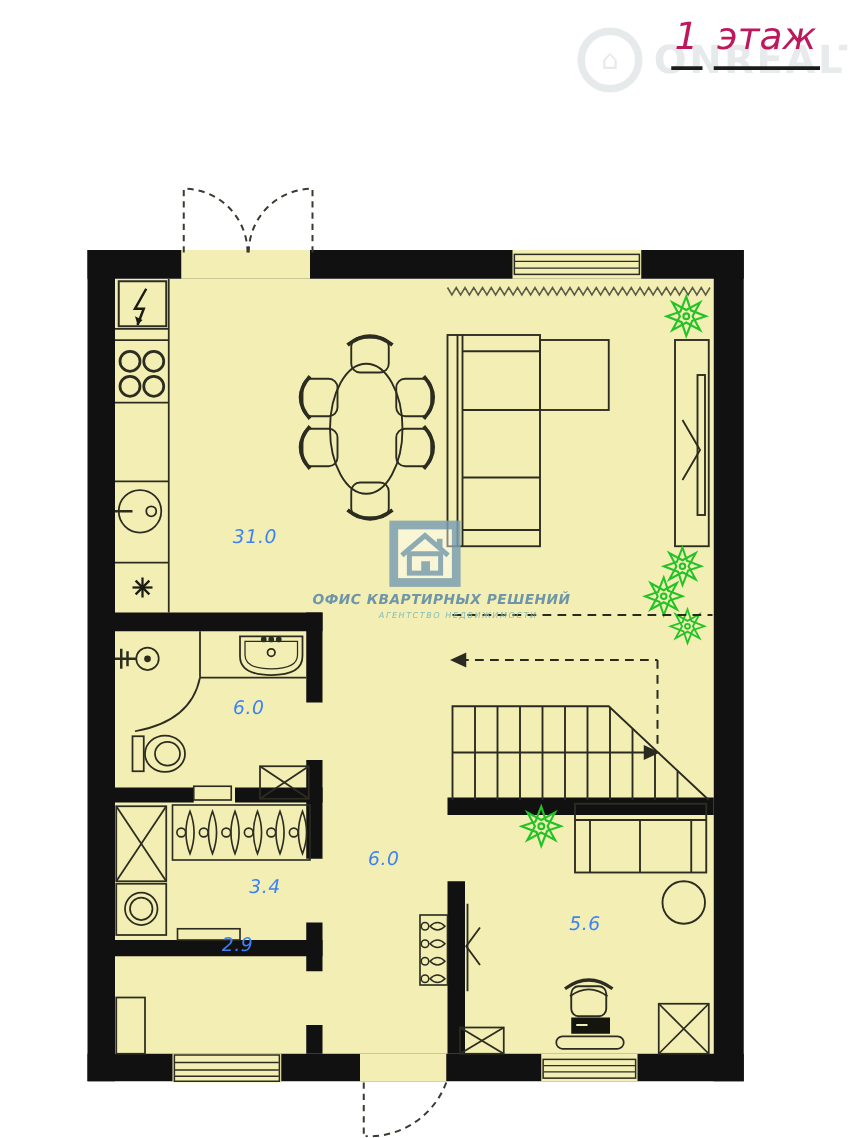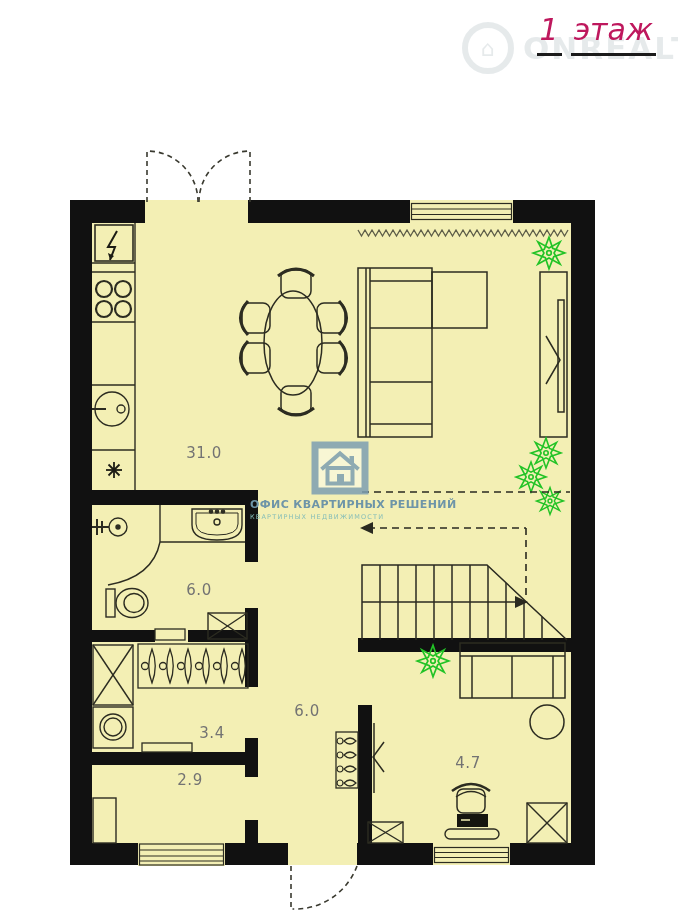--- a/index.html
+++ b/index.html
@@ -1,30 +1,30 @@
 <!DOCTYPE html>
 <html><head>
 <meta charset="utf-8">
 <style>
   html,body{margin:0;padding:0;background:#fff;}
   .stage{position:relative;width:678px;height:910px;background:#ffffff;overflow:hidden;
          font-family:"DejaVu Sans",sans-serif;}
   .stage svg.plan{position:absolute;left:0;top:0;z-index:1;}
-  .room-label{position:absolute;z-index:3;font-size:15px;color:#737373;
-              letter-spacing:.5px;transform:translate(-50%,-50%);white-space:nowrap;margin-top:24px;}
+  .room-label{position:absolute;z-index:3;font-style:italic;font-size:15px;color:#3b82f6;
+              letter-spacing:.5px;transform:translate(-50%,-50%);white-space:nowrap;}
   .floor-title{position:absolute;z-index:4;right:22px;top:12px;font-style:italic;
                font-size:30px;color:#be185d;white-space:nowrap;}
   .floor-title .seg{display:inline-block;border-bottom:3px solid #1b1b1b;padding:0 3px 6px;}
   .floor-title .seg + .seg{margin-left:9px;}
   .watermark{position:absolute;z-index:2;left:462px;top:22px;display:flex;align-items:center;
              gap:9px;opacity:.17;}
   .wm-circle{width:40px;height:40px;border:6px solid #6f8790;border-radius:50%;
              display:flex;align-items:center;justify-content:center;font-size:22px;color:#6f8790;}
   .wm-text{font-size:31px;font-weight:bold;color:#6f8790;letter-spacing:2px;}
-  .agency-logo{position:absolute;z-index:3;left:250px;top:441px;width:180px;text-align:left;}
+  .agency-logo{position:absolute;z-index:3;left:250px;top:416px;width:180px;text-align:right;font-style:italic;}
   .agency-logo svg{display:block;margin:0 auto;opacity:.85;}
   .logo-title{margin-top:3px;font-size:11px;font-weight:bold;color:#6e95a8;letter-spacing:.4px;white-space:nowrap;}
   .logo-sub{margin-top:2px;font-size:6.5px;color:#85bdb8;letter-spacing:1.2px;white-space:nowrap;}
 </style>
 </head>
 <body>
 
 <div class="stage">
 
   <svg class="plan" width="678" height="910" viewBox="0 0 678 910">
@@ -312,23 +312,23 @@
 
   <div class="agency-logo">
     <svg width="58" height="54" viewBox="0 0 58 54">
       <rect x="4" y="4" width="50" height="46" fill="rgba(255,255,255,0.5)" stroke="#7d9fb2" stroke-width="7"></rect>
       <rect x="38.5" y="15" width="4.5" height="8" fill="#7d9fb2"></rect>
       <path d="M12,27 L29,12.5 L46,27" fill="none" stroke="#7d9fb2" stroke-width="4" stroke-linecap="square"></path>
       <rect x="16.5" y="27" width="25" height="15.5" fill="none" stroke="#7d9fb2" stroke-width="4"></rect>
       <rect x="26" y="33" width="7" height="9.5" fill="#7d9fb2"></rect>
     </svg>
     <div class="logo-title">ОФИС КВАРТИРНЫХ РЕШЕНИЙ</div>
-    <div class="logo-sub">КВАРТИРНЫХ НЕДВИЖИМОСТИ</div>
+    <div class="logo-sub">АГЕНТСТВО НЕДВИЖИМОСТИ</div>
   </div>
 
   <div class="room-label" style="left:204px;top:429px">31.0</div>
   <div class="room-label" style="left:199px;top:566px">6.0</div>
   <div class="room-label" style="left:212px;top:709px">3.4</div>
   <div class="room-label" style="left:307px;top:687px">6.0</div>
   <div class="room-label" style="left:190px;top:756px">2.9</div>
-  <div class="room-label" style="left:468px;top:739px">4.7</div>
+  <div class="room-label" style="left:468px;top:739px">5.6</div>
 
 </div>
 
 </body></html>

